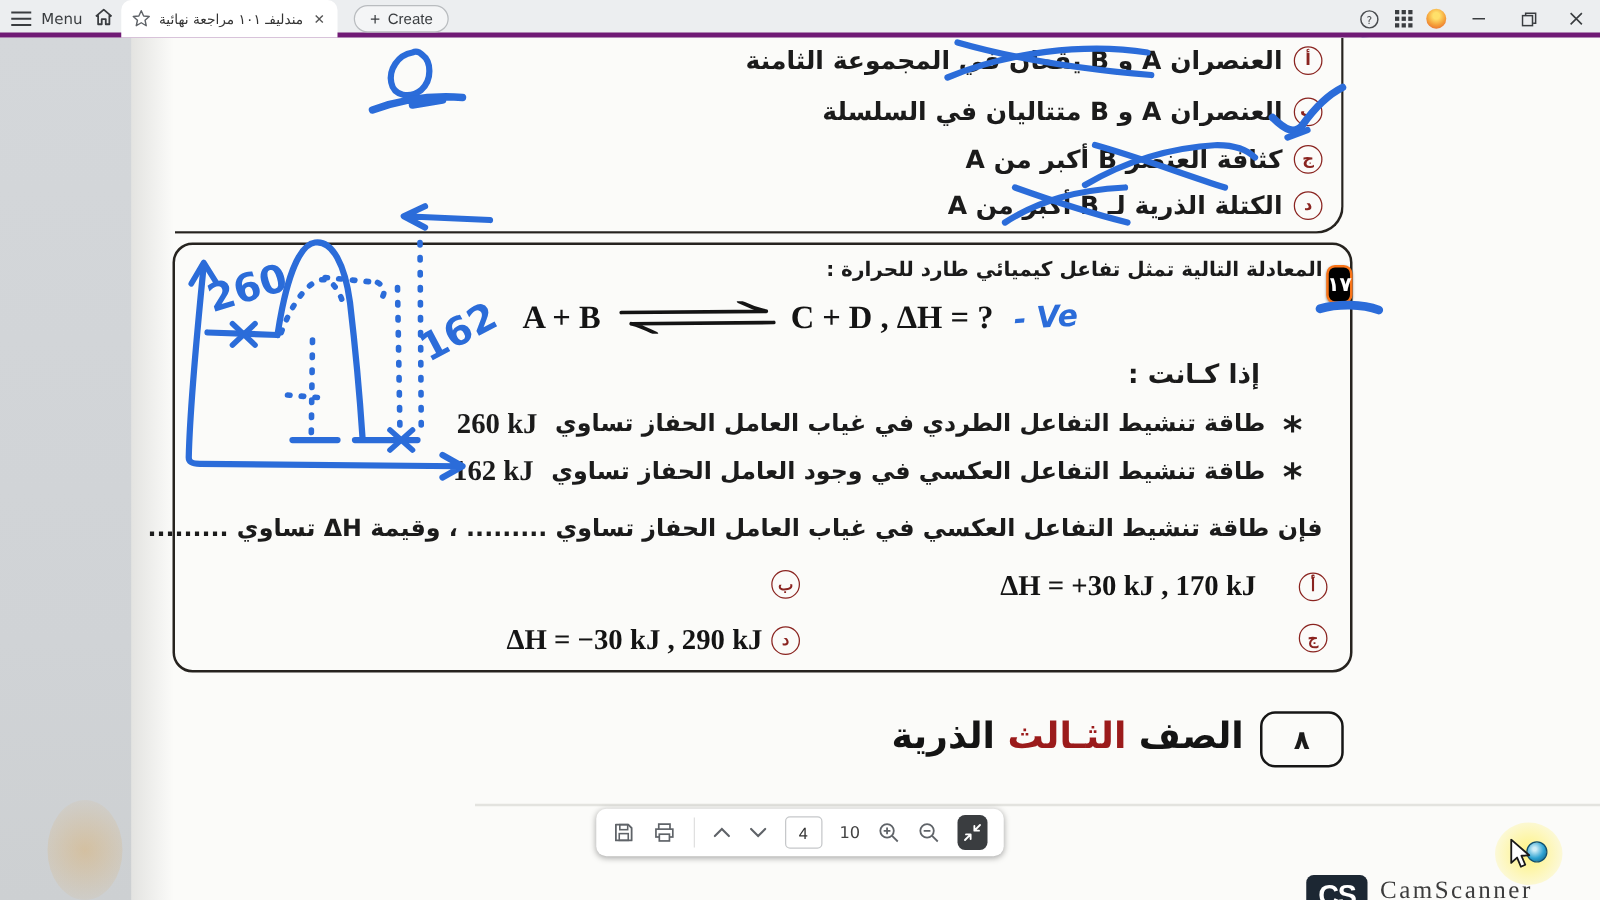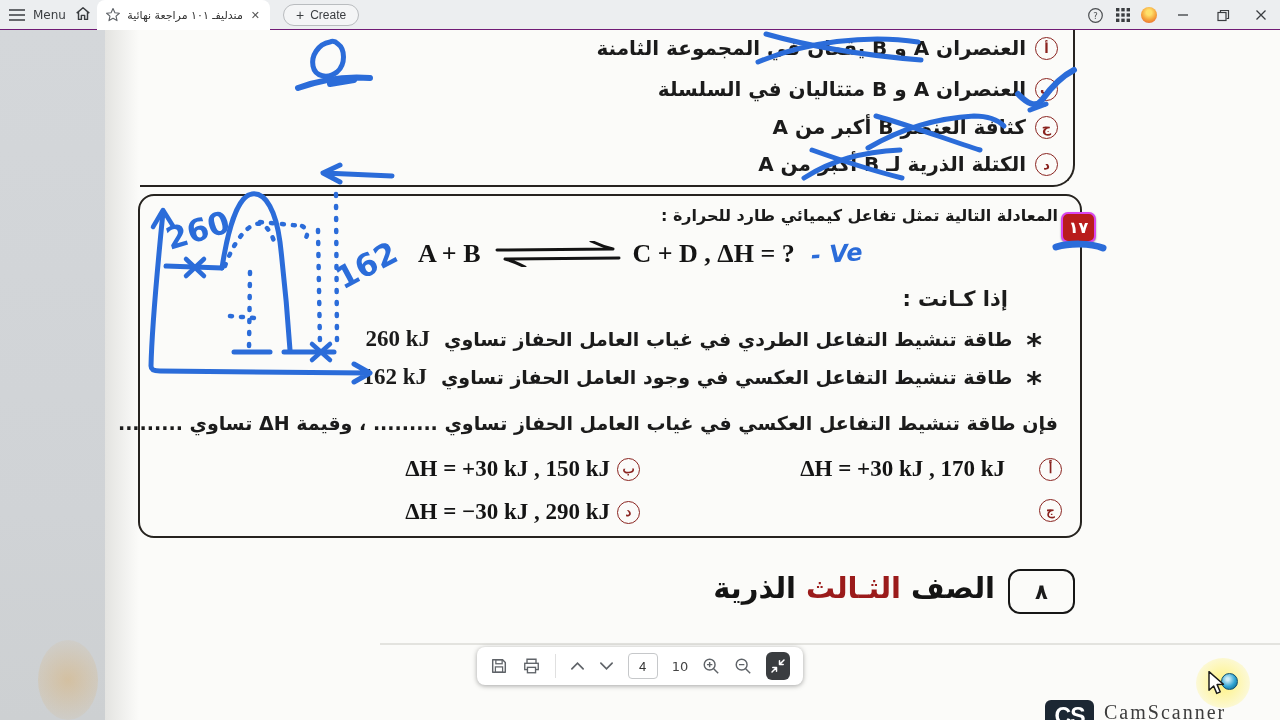--- a/index.html
+++ b/index.html
@@ -2,21 +2,21 @@
 <html><head>
 <meta charset="utf-8">
 <style>
   * { margin:0; padding:0; box-sizing:border-box; }
   html,body { width:1280px; height:720px; overflow:hidden; }
   body { font-family:"DejaVu Sans", sans-serif; background:#fbfbf9; position:relative; }
   .abs { position:absolute; }
 
   
   .titlebar { position:absolute; left:0; top:0; width:1280px; height:30px;
-    background:#eceef0; border-bottom:1px solid #701a75; z-index:40; }
+    background:#eceef0; border-bottom:4px solid #701a75; z-index:40; }
   .menu-group { position:absolute; left:8px; top:4px; height:22px; display:flex; align-items:center; gap:7px; cursor:pointer; }
   .menu-label { font-size:12px; color:#3a3d40; }
   .home-btn { position:absolute; left:74px; top:5px; }
   .tab { position:absolute; left:97px; top:0; width:173px; height:30px; background:#ffffff;
     border-radius:8px 8px 0 0; display:flex; align-items:center; padding:0 8px; gap:6px; }
   .tab-title { font-size:11px; color:#333; direction:rtl; white-space:nowrap; overflow:hidden; flex:1; text-align:right; }
   .tab-close { font-size:11px; color:#555; cursor:pointer; padding:0 2px; }
   .create-btn { position:absolute; left:283px; top:4px; height:22px; padding:0 12px; display:flex; align-items:center; gap:6px;
     border:1px solid #b9bcbf; border-radius:12px; background:#f4f5f6; font-size:12px; color:#3a3d40; cursor:pointer; }
   .tbr { position:absolute; top:0; height:30px; display:flex; align-items:center; justify-content:center; }
@@ -35,22 +35,22 @@
 
   
   .doc-text { color:#1b1b1b; font-weight:700; }
   .circle-letter { width:23px; height:23px; border:1.7px solid #8a2420; border-radius:50%;
     color:#8a2420; font-size:13px; font-weight:700; display:flex; align-items:center; justify-content:center; flex:0 0 auto; }
   .opt-row { position:absolute; right:222px; direction:rtl; display:flex; align-items:center; gap:9px; font-size:20px; }
   .topbox { position:absolute; left:140px; top:30px; width:935px; height:157px;
     border-right:2.5px solid #26231f; border-bottom:2.5px solid #26231f; border-bottom-right-radius:22px; }
   .q17box { position:absolute; left:138px; top:194px; width:944px; height:344px;
     border:2.5px solid #26231f; border-radius:16px; }
-  .q-badge { position:absolute; left:1061px; top:212px; width:35px; height:31px; background:#b91c1c;
-    border:2px solid #d946ef; border-radius:7px; box-shadow:0 1px 2px rgba(0,0,0,0.4);
+  .q-badge { position:absolute; left:1061px; top:212px; width:21px; height:31px; background:#000000;
+    border:2px solid #f97316; border-radius:7px; box-shadow:0 1px 2px rgba(0,0,0,0.4);
     color:#fff; font-size:16px; font-weight:700; display:flex; align-items:center; justify-content:center; }
   .eq { position:absolute; left:418px; top:239px; display:flex; align-items:center; gap:10px;
     font-family:"Liberation Serif", serif; font-weight:700; font-size:26px; color:#141414; }
   .hand-note { color:#2b6cd9; font-size:24px; font-weight:700; font-style:italic;
     transform:rotate(-4deg); margin-left:6px; font-family:"DejaVu Sans", sans-serif; }
   .bullet-row { position:absolute; right:238px; direction:rtl; display:flex; align-items:center; gap:14px; font-size:19px; }
   .bullet-star { font-size:30px; line-height:10px; position:relative; top:6px; }
   .kj-val { font-family:"Liberation Serif", serif; font-size:23px; direction:ltr;text-align:center; }
   .ans-cell { position:absolute; display:flex; align-items:center; gap:7px;
     font-family:"Liberation Serif", serif; font-weight:700; font-size:23px; color:#141414; white-space:nowrap; }
@@ -206,21 +206,20 @@
   <span class="kj-val">162 kJ</span>
 </div>
 
 <div class="abs doc-text" style="right:222px; top:412px; font-size:19px; direction:rtl;">فإن طاقة تنشيط التفاعل العكسي في غياب العامل الحفاز تساوي ......... ، وقيمة ΔH تساوي .........</div>
 
 <div class="ans-cell" style="right:218px; top:456px;gap:34px;">
   <span>ΔH = +30 kJ , 170 kJ</span>
   <span class="circle-letter">أ</span>
 </div>
 <div class="ans-cell" style="right:640px; top:456px;">
-  <span>ΔH = +30 kJ , 150 kJ</span>
   <span class="circle-letter">ب</span>
 </div>
 <div class="ans-cell" style="right:218px; top:499px;">
   <span class="circle-letter">ج</span>
 </div>
 <div class="ans-cell" style="right:640px; top:499px;">
   <span>ΔH = −30 kJ , 290 kJ</span>
   <span class="circle-letter">د</span>
 </div>
 

